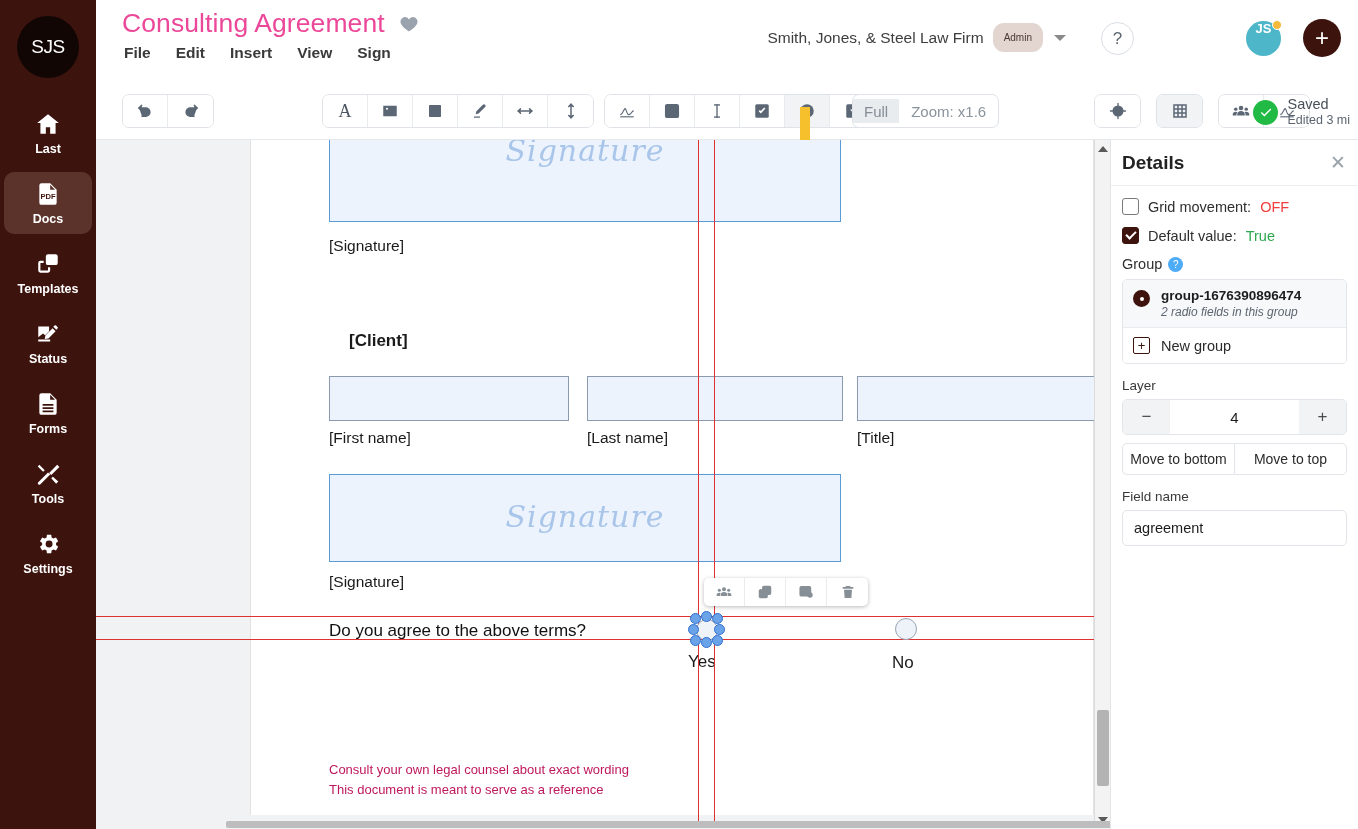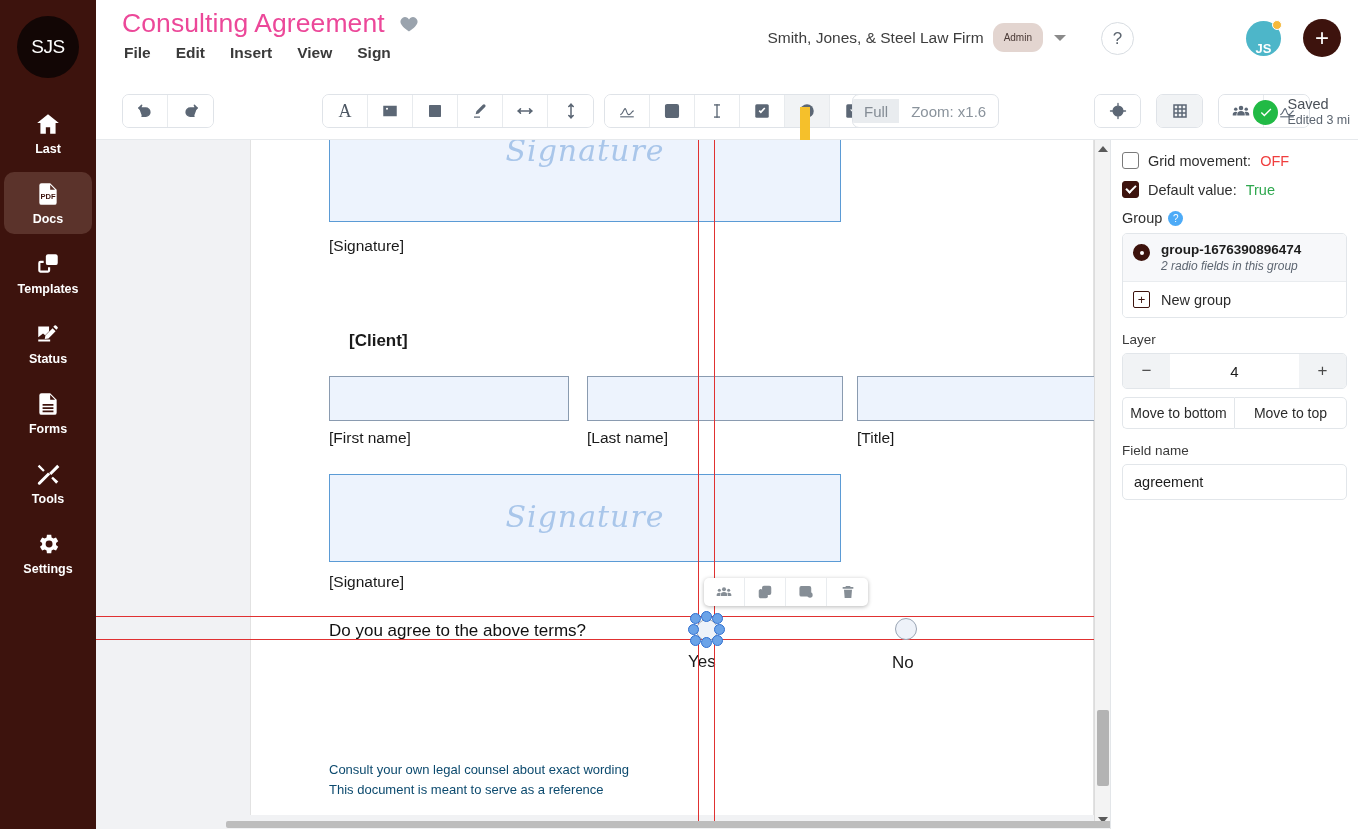--- a/index.html
+++ b/index.html
@@ -87,21 +87,21 @@
     position: absolute; right: 224px; top: 22px;
     width: 33px; height: 33px; border-radius: 50%;
     border: 1px solid #d8dde2; background: #fff;
     display: flex; align-items: center; justify-content: center;
     font-size: 17px; color: #5d6670; cursor: pointer;
   }
   .avatar {
     position: absolute; right: 77px; top: 21px;
     width: 35px; height: 35px; border-radius: 50%;
     background: #4db6c9; color: #fff; font-size: 13px; font-weight: bold;
-    display: flex; align-items: flex-end; justify-content: center;
+    display: flex; align-items: flex-start; justify-content: center;
     cursor: pointer;
   }
   .avatar .dot {
     position: absolute; right: -1px; top: -1px;
     width: 10px; height: 10px; border-radius: 50%;
     background: #f6b93b; border: 1.5px solid #fff;
   }
   .plus-btn {
     position: absolute; right: 17px; top: 19px;
     width: 38px; height: 38px; border-radius: 50%;
@@ -187,21 +187,21 @@
   .field-box {
     position: absolute; background: #edf3fd; border: 1px solid #8a9bb0;
   }
   .doc-label {
     position: absolute; font-size: 15.5px; color: #1a1a1a;
     font-family: "Liberation Sans", sans-serif;
   }
   .doc-label.bold { font-weight: bold; font-size: 17px; }
   .doc-question { position: absolute; font-size: 17px; color: #111; }
   .doc-foot {
-    position: absolute; font-size: 13px; color: #0c4a6e; line-height: 1.55;
+    position: absolute; font-size: 13px; color: #be185d; line-height: 1.55;
   }
 
   .guide-v {
     position: absolute; top: 0; width: 1px; height: 689px;
     background: #e03131;
   }
   .guide-h {
     position: absolute; left: 0; width: 1014px; height: 1px;
     background: #e03131;
   }
@@ -711,20 +711,24 @@
       <div class="thumb"></div>
       <div class="arw dn"></div>
     </div>
   </div>
 
   <div class="hscroll">
     <div class="thumb"></div>
   </div>
 
   <div class="details">
+    <div class="details-head">
+      <h2>Details</h2>
+      <span class="close-x">✕</span>
+    </div>
 
     <div class="details-body">
 
       <div class="chk-row">
         <span class="chk"></span>
         <span class="chk-lab">Grid movement:</span>
         <span class="chk-lab val-off">OFF</span>
       </div>
 
       <div class="chk-row">

